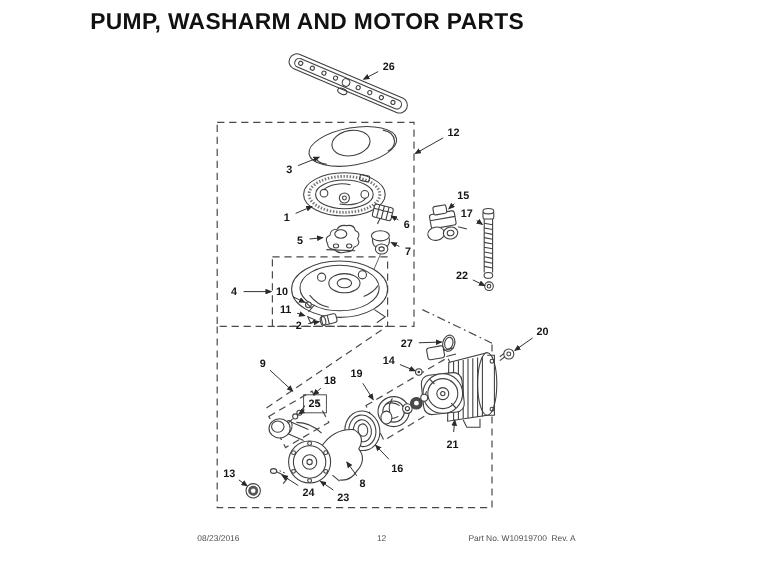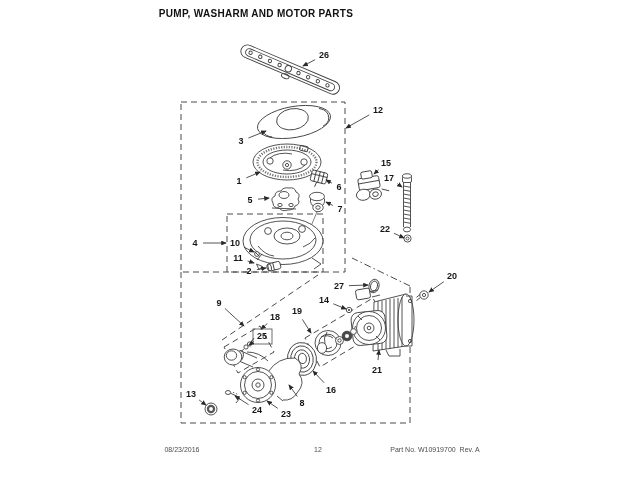--- a/index.html
+++ b/index.html
@@ -1,19 +1,19 @@
 <!DOCTYPE html>
 <html><head>
 <meta charset="utf-8">
 <style>
   html,body{margin:0;padding:0;background:#fff;}
   body{width:640px;height:480px;position:relative;overflow:hidden;
        font-family:"Liberation Sans", sans-serif;color:#1a1a1a;}
   .page-title{position:absolute;top:8px;left:0;width:512px;text-align:center;
-       font-size:10px;font-weight:bold;letter-spacing:.3px;color:#111;}
+       font-size:19px;font-weight:bold;letter-spacing:.3px;color:#111;}
   .footer-item{position:absolute;top:446px;font-size:7px;color:#4d4d4d;
        text-align:center;white-space:pre;}
   .footer-date{left:147px;width:70px;}
   .footer-page{left:298px;width:40px;}
   .footer-part{left:365px;width:140px;}
   svg{position:absolute;left:0;top:0;}
   .dash{stroke:#4a4a4a;stroke-width:1;fill:none;stroke-dasharray:6 4;}
   .dashdot{stroke:#4a4a4a;stroke-width:1;fill:none;stroke-dasharray:7 3 1.5 3;}
   .part{stroke:#3f3f3f;stroke-width:.9;}
   .thin{stroke:#4a4a4a;stroke-width:.7;fill:none;}

